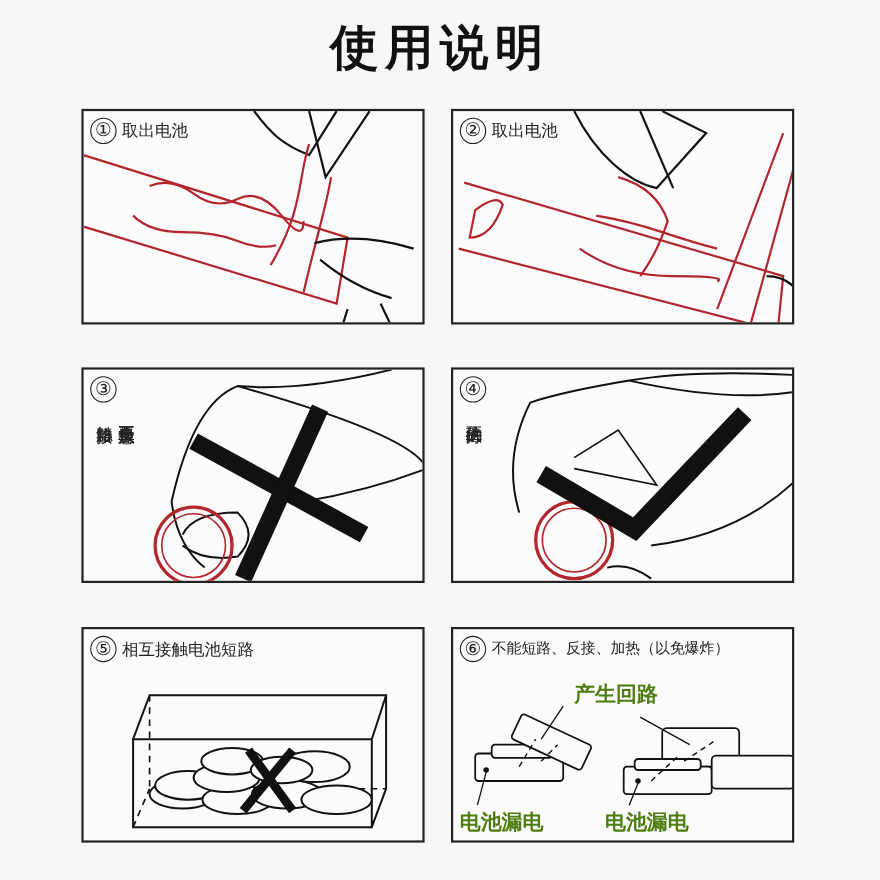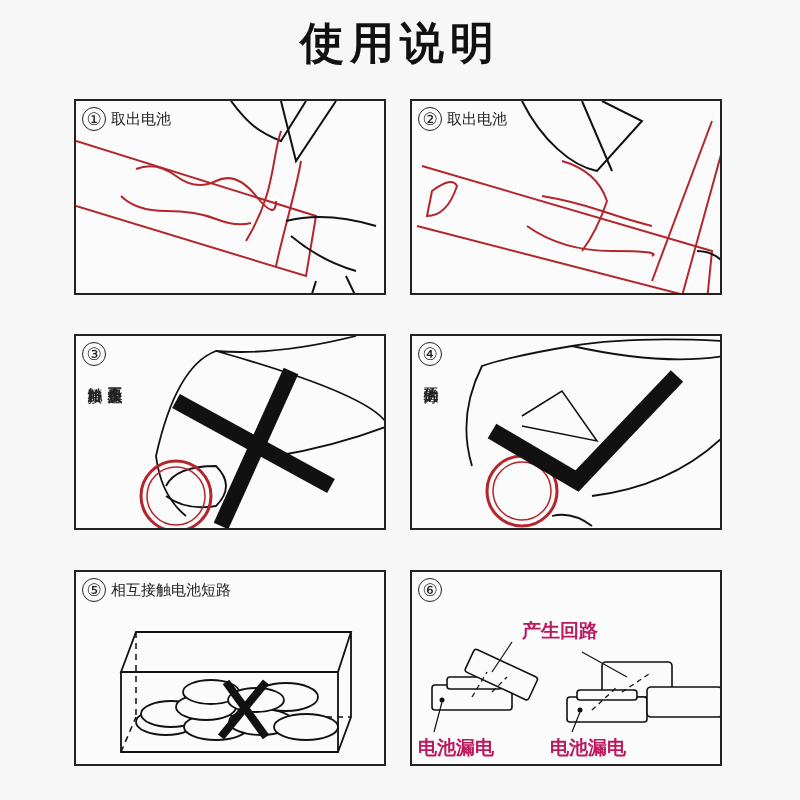--- a/index.html
+++ b/index.html
@@ -9,21 +9,21 @@
   .p1{left:74px;top:99px;}
   .p2{left:410px;top:99px;}
   .p3{left:74px;top:334px;}
   .p4{left:410px;top:334px;}
   .p5{left:74px;top:570px;}
   .p6{left:410px;top:570px;}
   .hdr{position:absolute;left:6px;top:6px;display:flex;align-items:center;font-size:15px;color:#222;}
   .num{display:inline-flex;width:24px;height:24px;border:1.5px solid #222;border-radius:50%;align-items:center;justify-content:center;font-size:17px;margin-right:5px;box-sizing:border-box;}
   .p6 .hdr{font-size:13.5px;}
   .vtext{position:absolute;writing-mode:vertical-rl;font-size:15px;color:#222;line-height:17px;}
-  .red{color:#be185d;font-size:19px;font-weight:bold;position:absolute;}
+  .red{color:#4d7c0f;font-size:19px;font-weight:bold;position:absolute;}
   svg{position:absolute;left:0;top:0;}
 </style>
 </head>
 <body>
 
 <div class="title">使用说明</div>
 
 <div class="panel p1">
   <svg width="312" height="196">
     <path d="M155 0 C170 20 180 30 205 40 L230 0" fill="none" stroke="#111" stroke-width="2"></path>
@@ -127,17 +127,18 @@
       <rect x="235" y="115" width="75" height="30" rx="4"></rect>
     </g>
     <path d="M60 125 L75 100 M80 120 L95 105 M180 138 L205 115 M210 120 L240 100" fill="none" stroke="#111" stroke-width="1.3" stroke-dasharray="5,4"></path>
     <path d="M100 70 L80 100 M170 80 L215 105" fill="none" stroke="#111" stroke-width="1.2"></path>
     <circle cx="30" cy="128" r="2.5" fill="#111"></circle>
     <circle cx="168" cy="138" r="2.5" fill="#111"></circle>
     <path d="M30 130 L22 160 M168 140 L160 160" fill="none" stroke="#111" stroke-width="1.2"></path>
   </svg>
   <div class="hdr">
     <span class="num">⑥</span>
+    <span>不能短路、反接、加热（以免爆炸）</span>
   </div>
   <div class="red" style="left:110px;top:46px;">产生回路</div>
   <div class="red" style="left:6px;top:163px;">电池漏电</div>
   <div class="red" style="left:138px;top:163px;">电池漏电</div>
 </div>
 
 </body></html>

